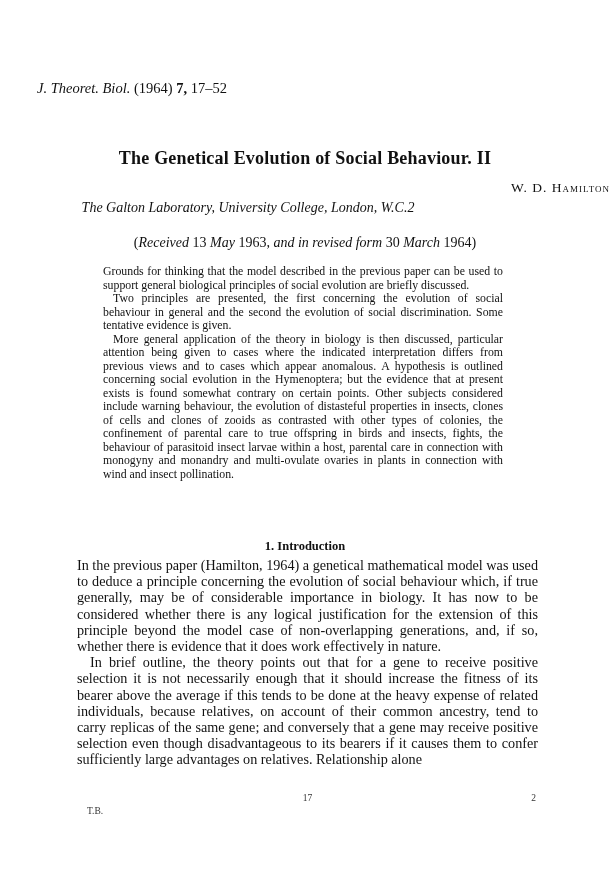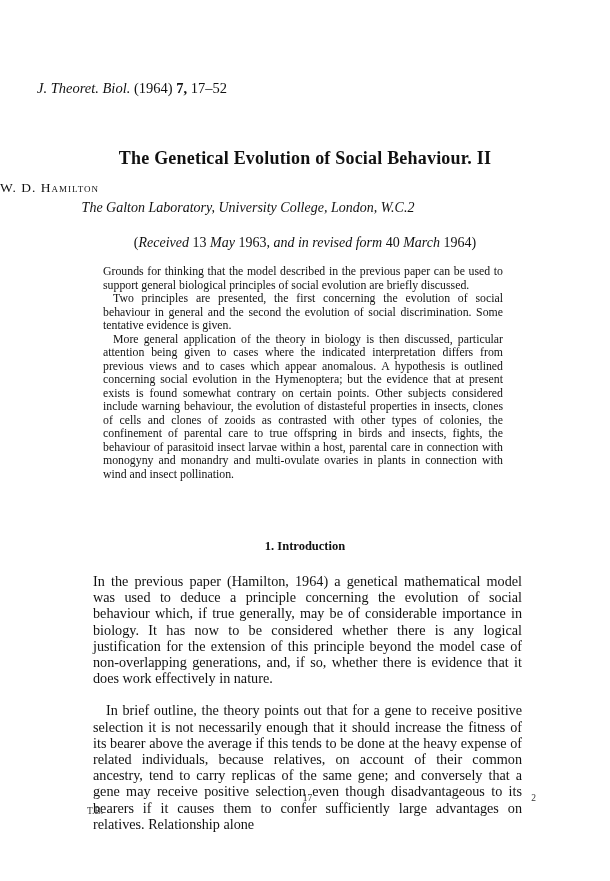--- a/index.html
+++ b/index.html
@@ -11,21 +11,21 @@
     .journal-ref {
       position: absolute; left: 37px; top: 80px;
       font-size: 14.5px;
     }
     .journal-ref i { font-style: italic; }
     .title {
       position: absolute; left: 0; width: 610px; top: 148px; text-align: center;
       font-size: 18px; font-weight: bold; letter-spacing: 0.2px;
     }
     .author {
-      position: absolute; left: 0; width: 610px; top: 180px; text-align: left;
+      position: absolute; left: 0; width: 610px; top: 180px; text-align: right;
       font-size: 13.5px; letter-spacing: 1px;
     }
     .author .sc { font-variant: small-caps; }
     .affiliation {
       position: absolute; left: 0; width: 496px; top: 200px; text-align: center;
       font-size: 14px; font-style: italic;
     }
     .received {
       position: absolute; left: 0; width: 610px; top: 235px; text-align: center;
       font-size: 14px;
@@ -38,21 +38,21 @@
     .abstract p { margin: 0; text-indent: 0; }
     .abstract p + p { text-indent: 10px; }
     .section-heading {
       position: absolute; left: 0; width: 610px; top: 539px; text-align: center;
       font-size: 12.5px; font-weight: bold;
     }
     .body-text {
       position: absolute; left: 77px; width: 461px; top: 557px;
       font-size: 14.2px; line-height: 16.2px; text-align: justify;
     }
-    .body-text p { margin: 16px; }
+    .body-text p { margin: 0; }
     .body-text p + p { text-indent: 13px; }
     .footer {
       position: absolute; left: 77px; width: 461px; top: 793px;
       font-size: 9.5px; color: #333;
     }
     .footer .left { position: absolute; left: 10px; top: 13px; }
     .footer .center { position: absolute; left: 0; width: 461px; text-align: center; top: 0; }
     .footer .right { position: absolute; right: 2px; top: 0; }
   </style>
 </head>
@@ -67,21 +67,21 @@
 
 <div class="title">The Genetical Evolution of Social Behaviour. II</div>
 
 <div class="author">
   <span>W. D.</span>
   <span class="sc">Hamilton</span>
 </div>
 
 <div class="affiliation">The Galton Laboratory, University College, London, W.C.2</div>
 
-<div class="received"><span>(</span><i>Received</i> <span>13</span> <i>May</i> <span>1963,</span> <i>and in revised form</i> <span>40</span> <i>March</i> <span>1964)</span></div>
+<div class="received"><span>(</span><i>Received</i> <span>13</span> <i>May</i> <span>1963,</span> <i>and in revised form</i> <span>30</span> <i>March</i> <span>1964)</span></div>
 
 <div class="abstract">
   <p>Grounds for thinking that the model described in the previous paper can be used to support general biological principles of social evolution are briefly discussed.</p>
   <p>Two principles are presented, the first concerning the evolution of social behaviour in general and the second the evolution of social discrimination. Some tentative evidence is given.</p>
   <p>More general application of the theory in biology is then discussed, particular attention being given to cases where the indicated interpretation differs from previous views and to cases which appear anomalous. A hypothesis is outlined concerning social evolution in the Hymenoptera; but the evidence that at present exists is found somewhat contrary on certain points. Other subjects considered include warning behaviour, the evolution of distasteful properties in insects, clones of cells and clones of zooids as contrasted with other types of colonies, the confinement of parental care to true offspring in birds and insects, fights, the behaviour of parasitoid insect larvae within a host, parental care in connection with monogyny and monandry and multi-ovulate ovaries in plants in connection with wind and insect pollination.</p>
 </div>
 
 <div class="section-heading">1. Introduction</div>
 
 <div class="body-text">

